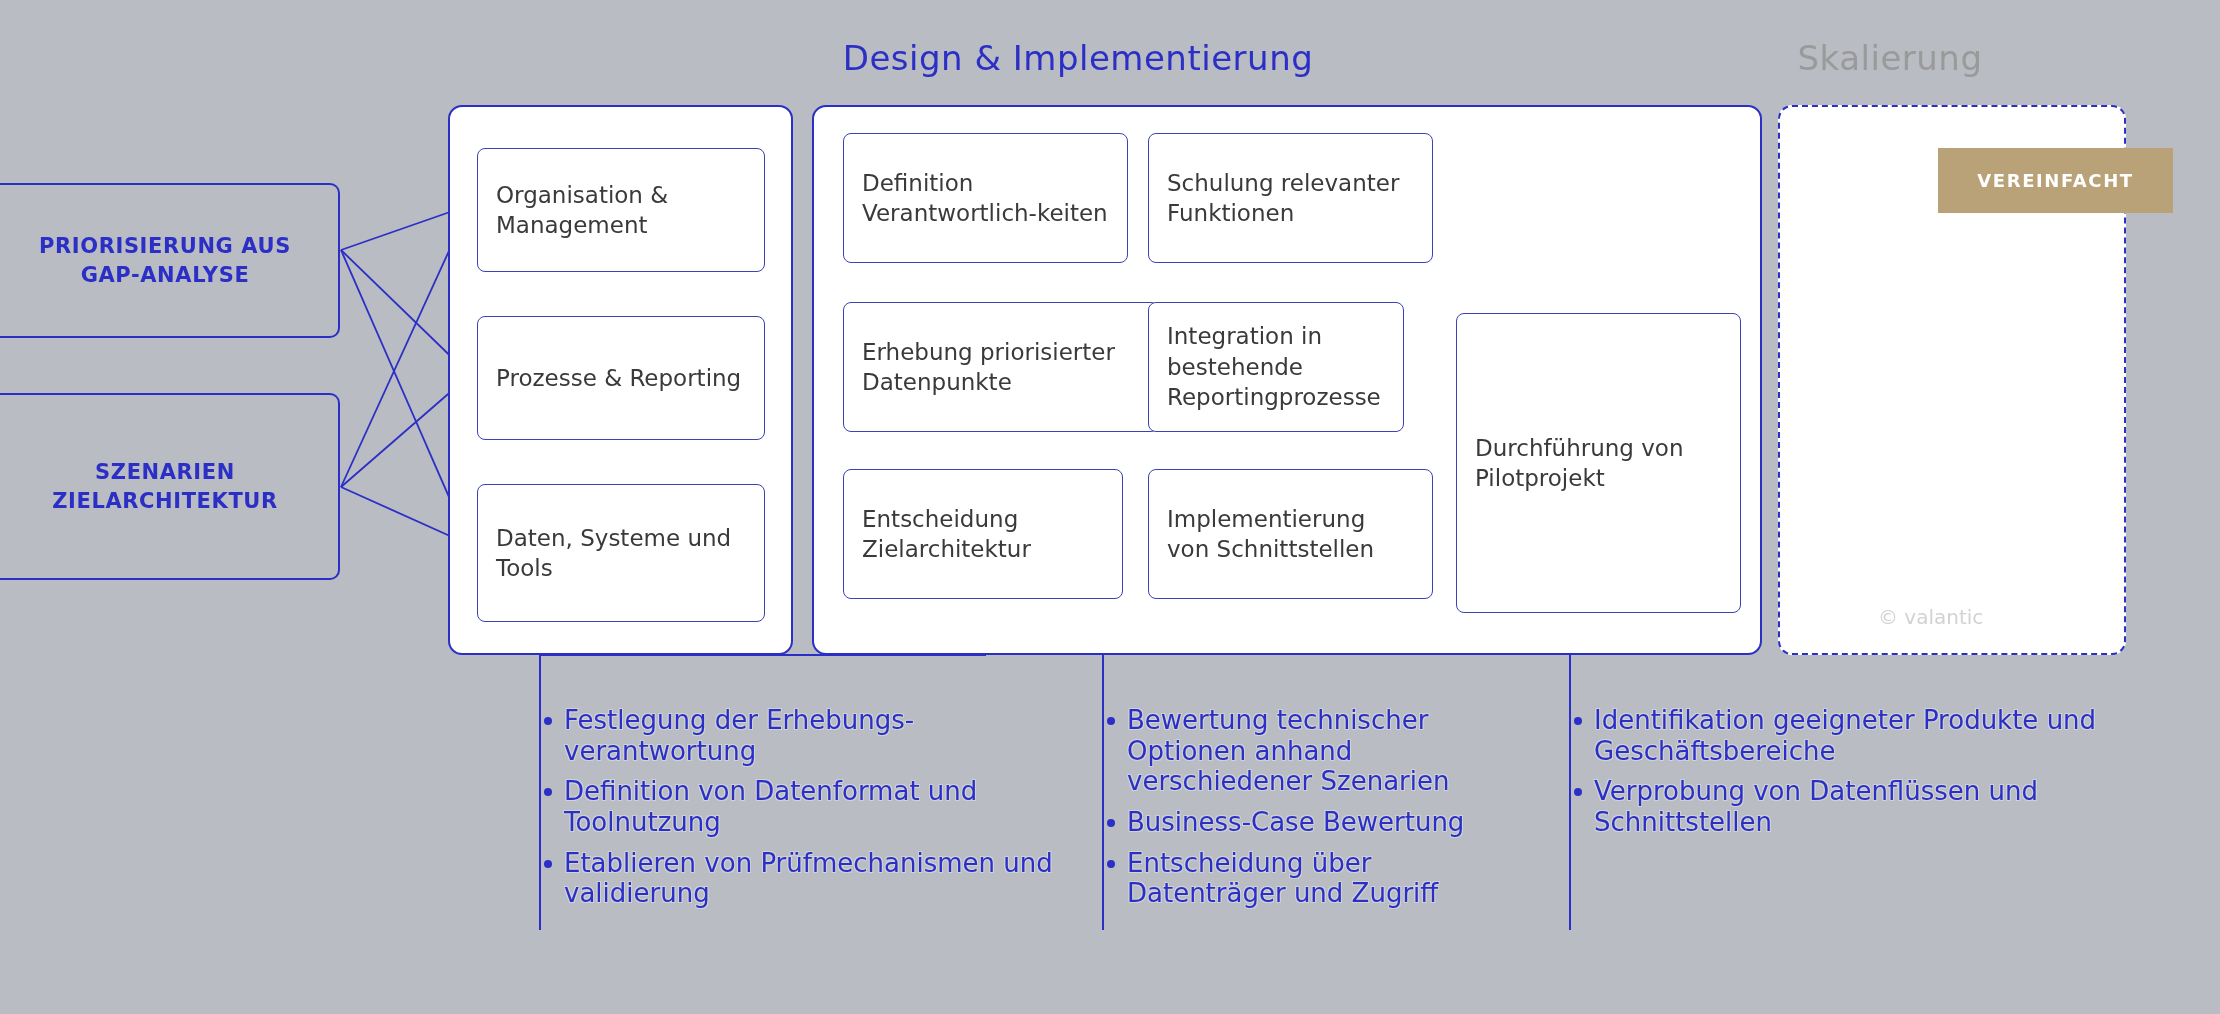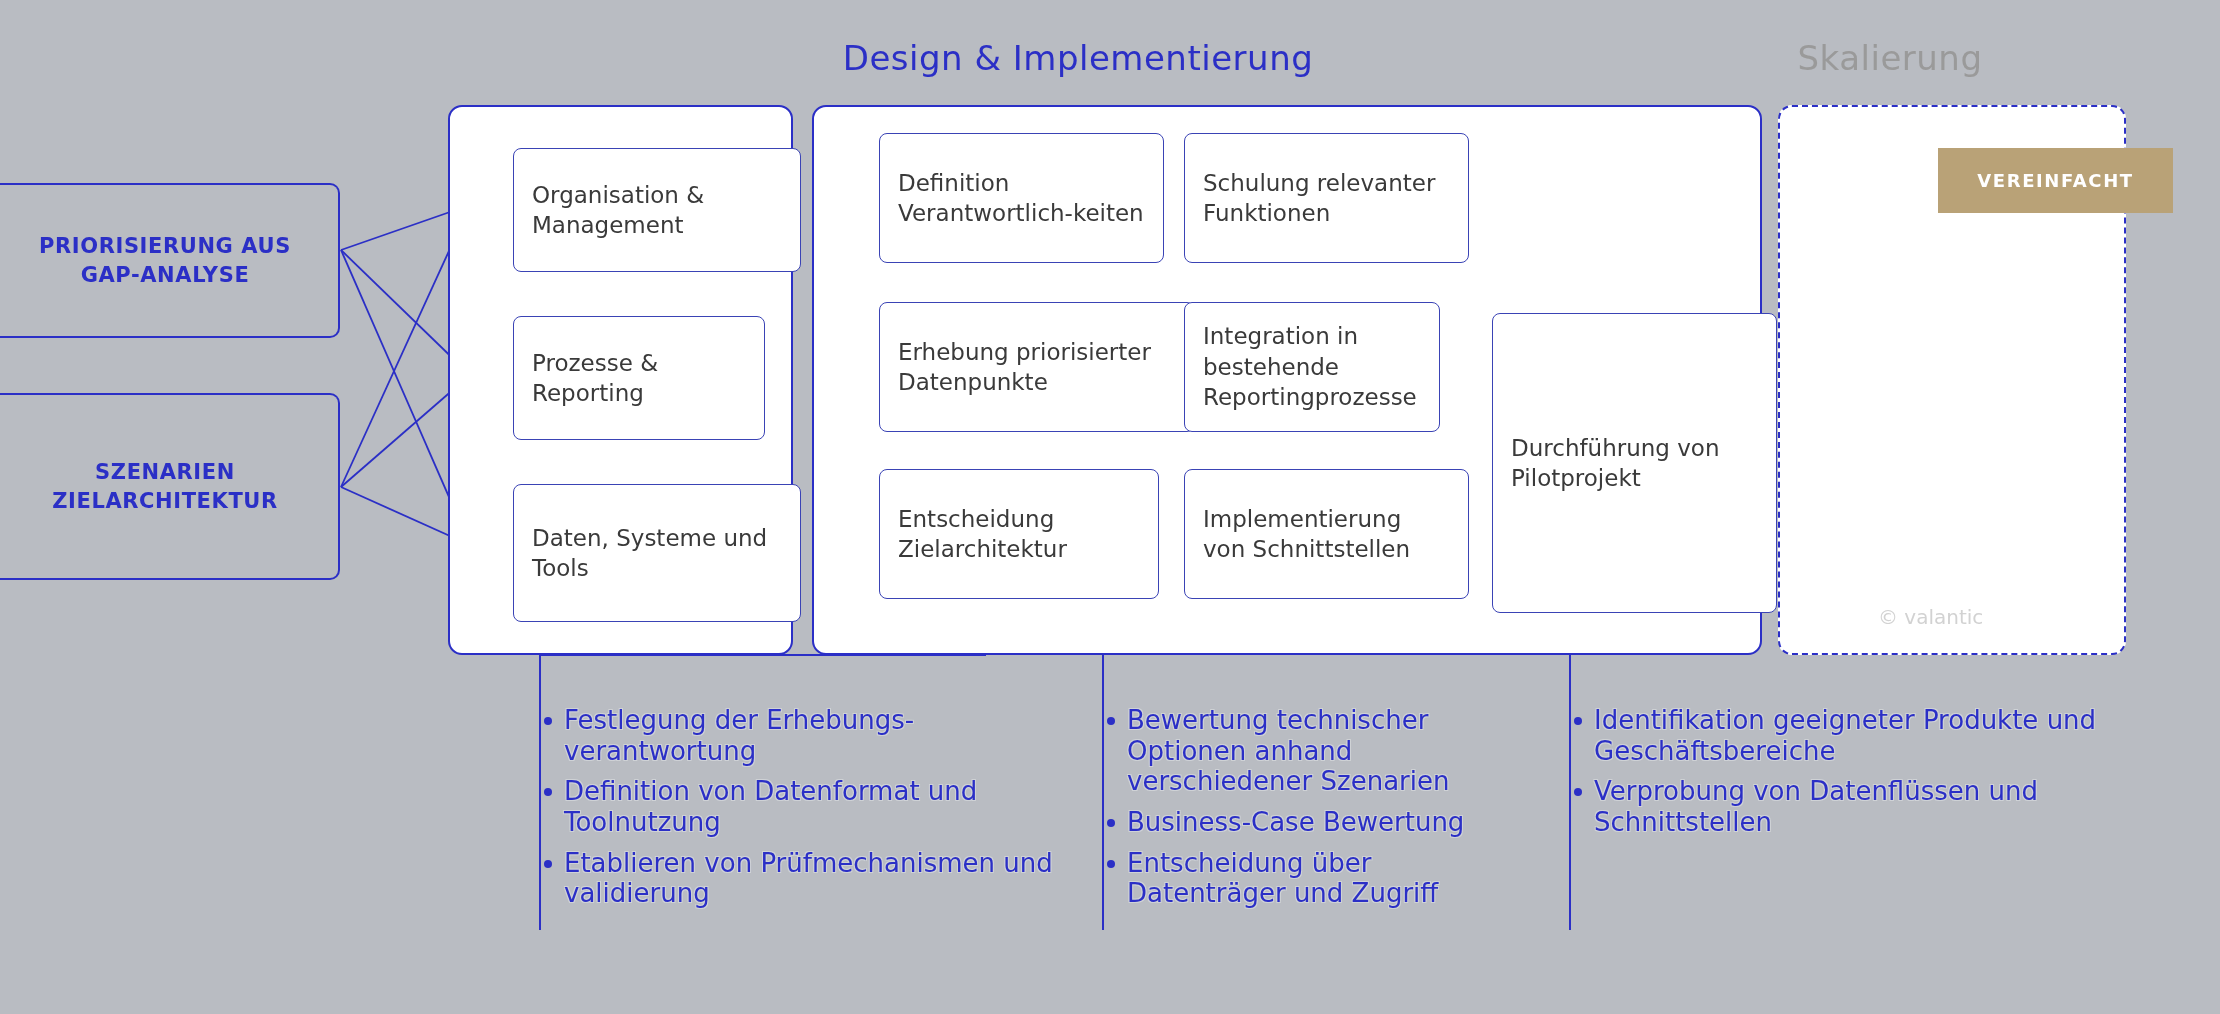--- a/index.html
+++ b/index.html
@@ -96,26 +96,25 @@
     border: 1.5px solid #3a43b5;
     border-radius: 8px;
     box-sizing: border-box;
     color: #3a3a3a;
     font-size: 23px;
     line-height: 1.32;
     padding: 18px 18px;
     display: flex;
     align-items: center;
     font-family: "DejaVu Sans", sans-serif;
-    margin-left: 36px;
   }
 
   
   #card-org   { left: 477px;  top: 148px; width: 288px; height: 124px; }
-  #card-proz  { left: 477px;  top: 316px; width: 252px; height: 124px; }
+  #card-proz  { left: 477px;  top: 316px; width: 288px; height: 124px; text-align: right; }
   #card-daten { left: 477px;  top: 484px; width: 288px; height: 138px; }
 
   
   #card-def     { left: 843px;  top: 133px; width: 285px; height: 130px; }
   #card-schul   { left: 1148px; top: 133px; width: 285px; height: 130px; }
   #card-erheb   { left: 843px;  top: 302px; width: 316px; height: 130px; }
   #card-integ   { left: 1148px; top: 302px; width: 256px; height: 130px; }
   #card-entsch  { left: 843px;  top: 469px; width: 280px; height: 130px; }
   #card-impl    { left: 1148px; top: 469px; width: 285px; height: 130px; }
   #card-pilot   { left: 1456px; top: 313px; width: 285px; height: 300px; }

